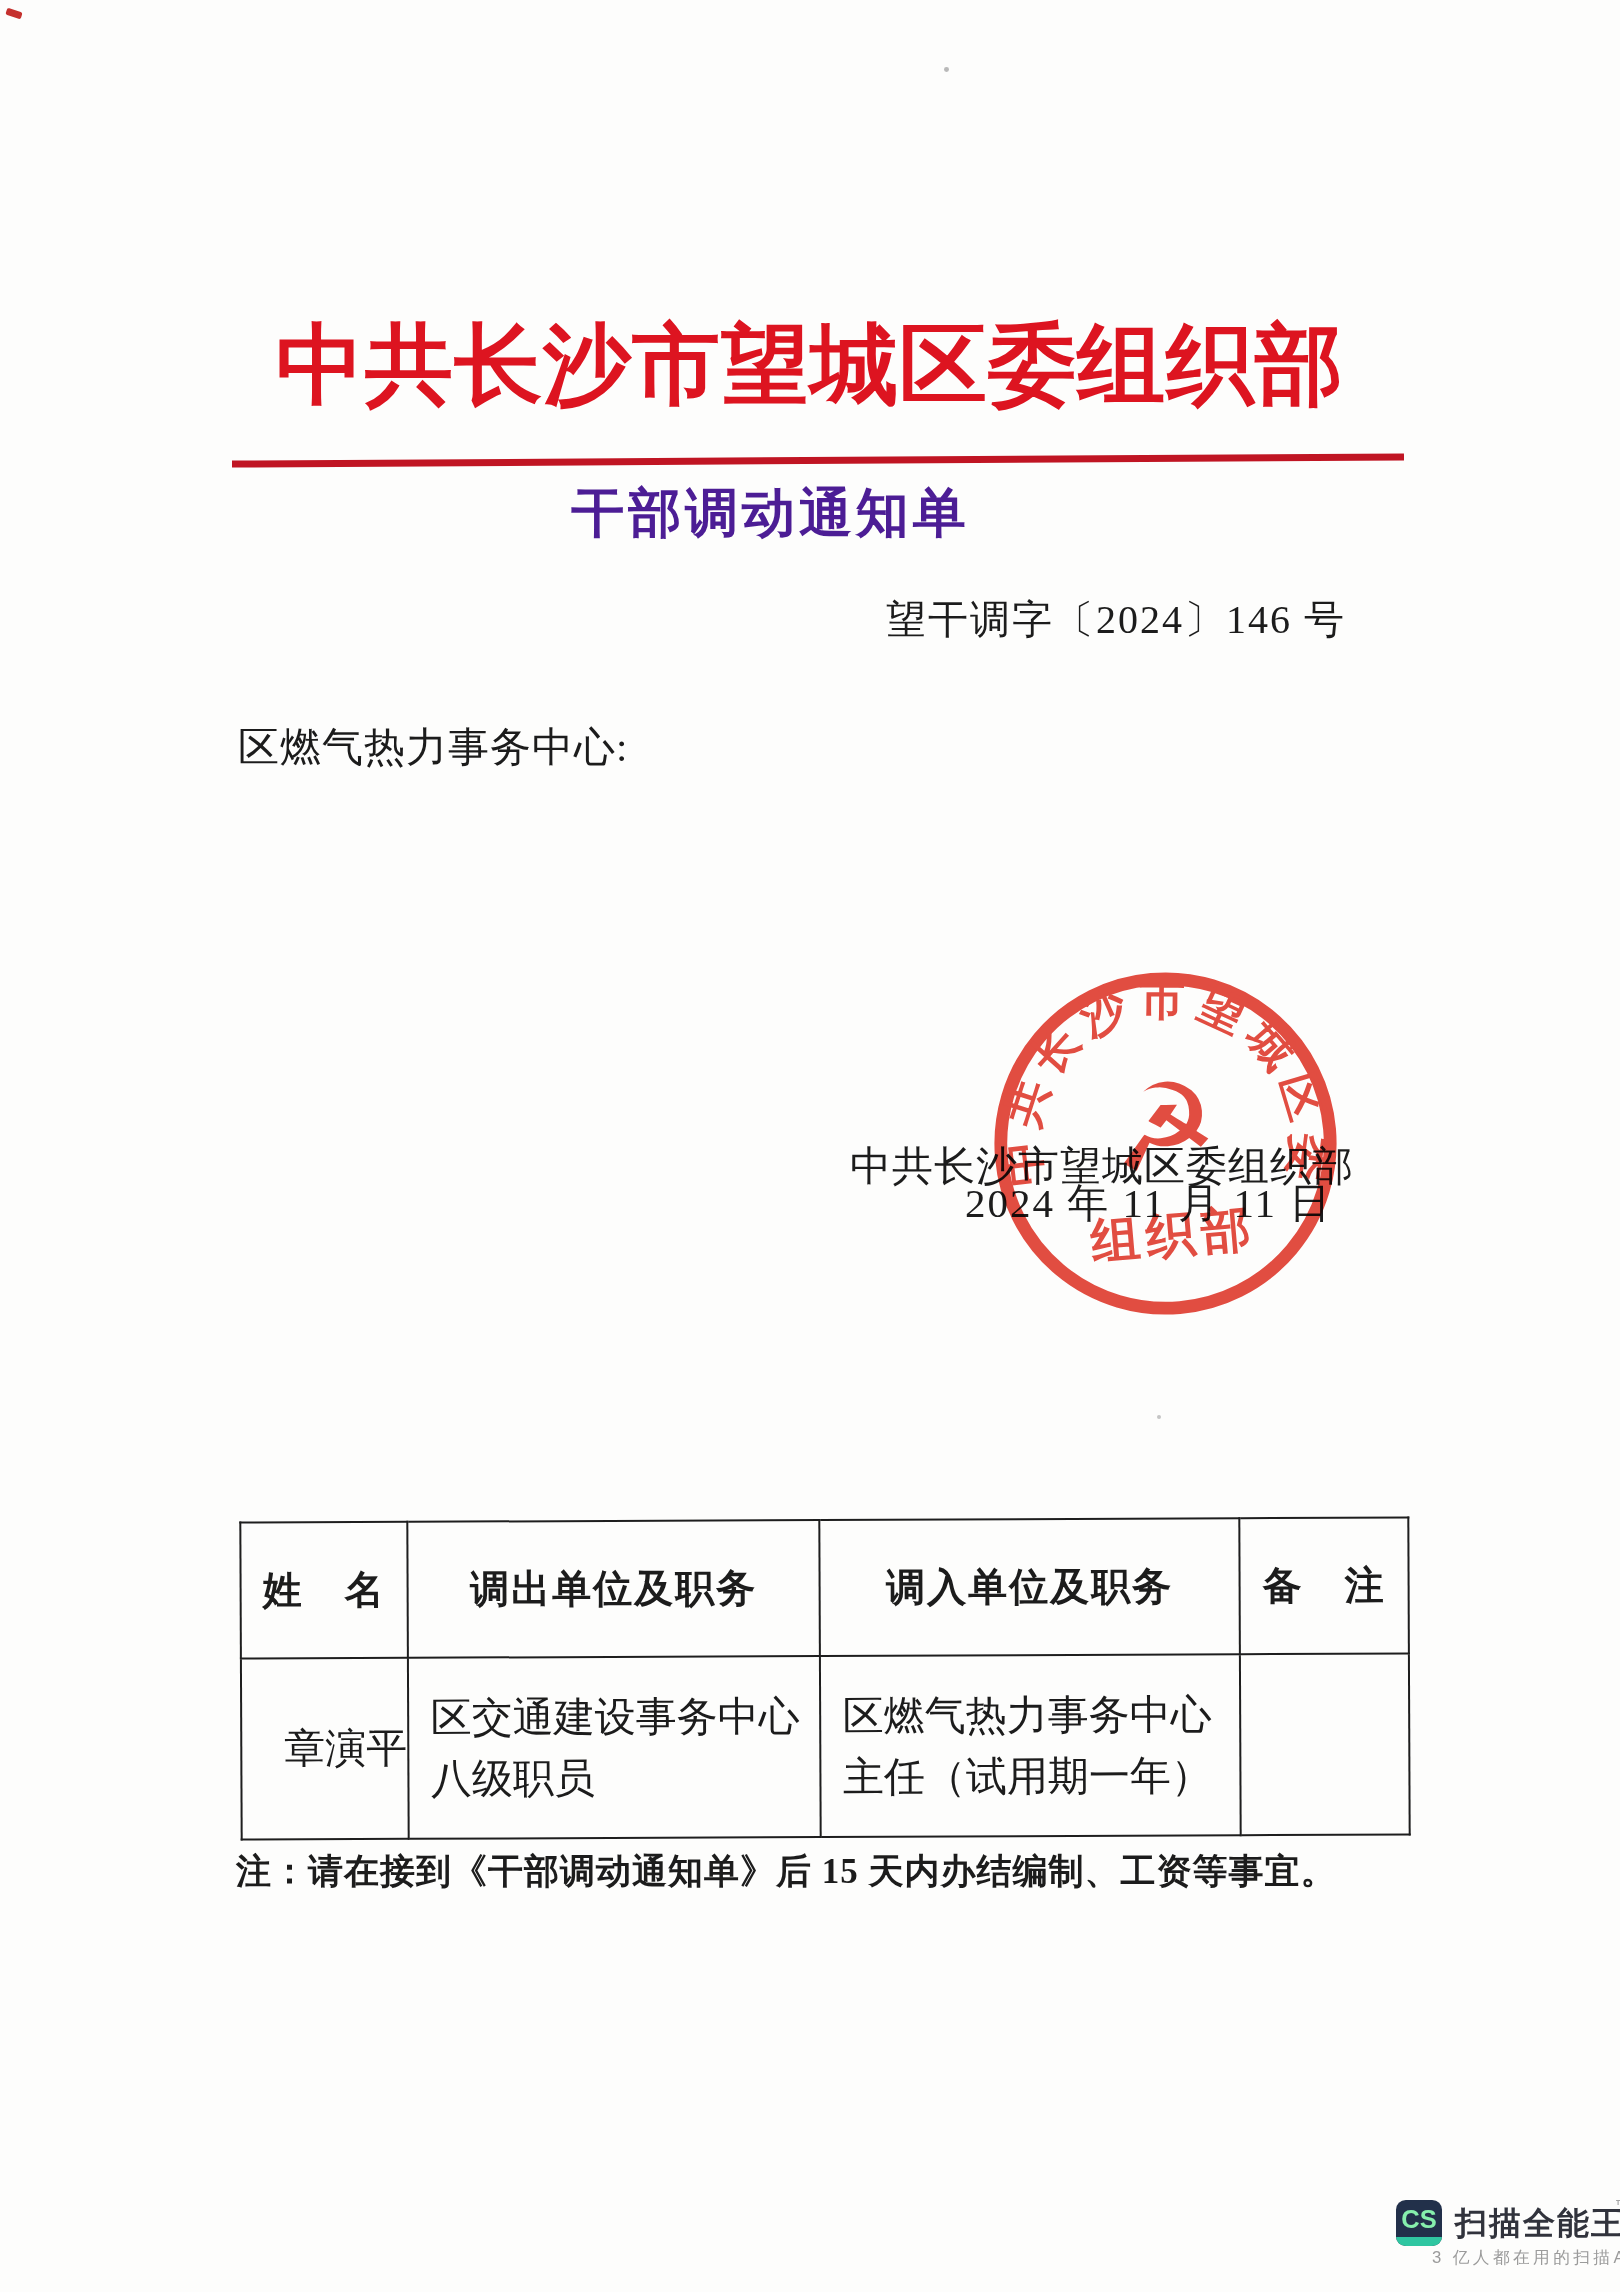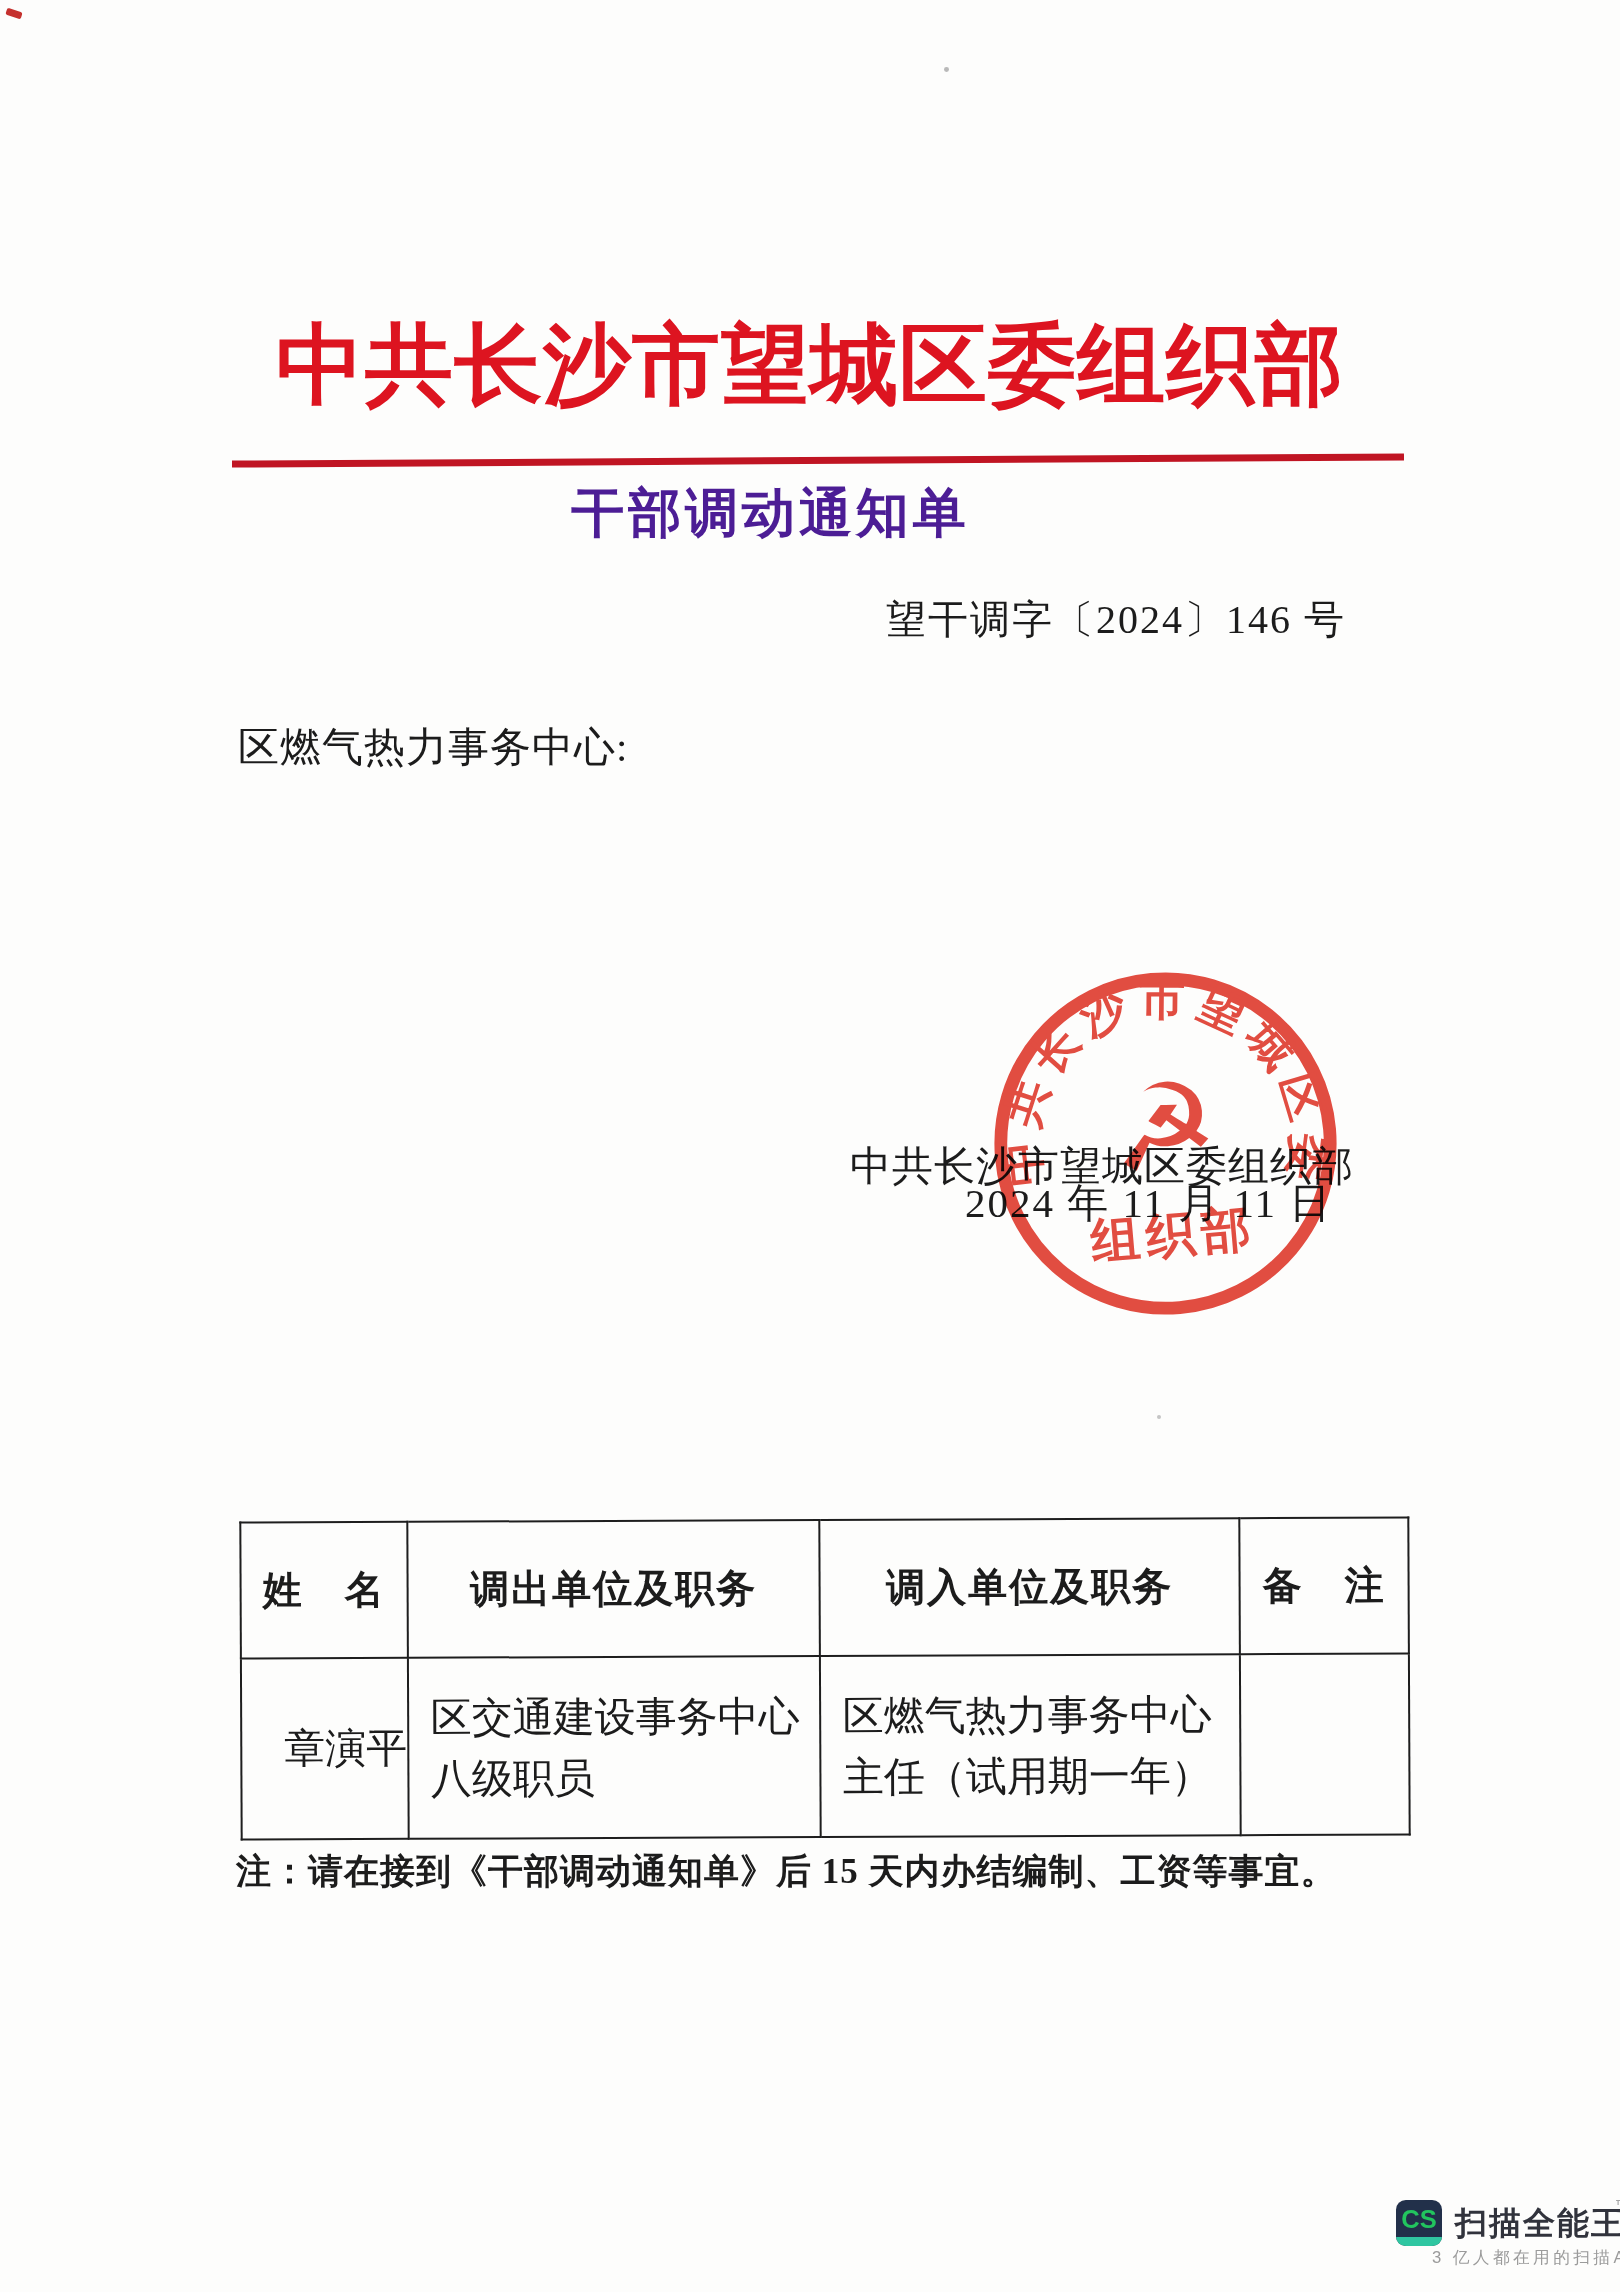--- a/index.html
+++ b/index.html
@@ -113,21 +113,21 @@
   
   .cs-logo{
     top:2200px;left:1396px;width:46px;height:46px;
     border-radius:9.8px;
     background:#22304a;
     overflow:hidden;
   }
   .cs-logo .cs-text{
     display:block;width:100%;height:37px;
     text-align:center;line-height:39px;
-    color:#22c55e;font-family:"Liberation Sans","DejaVu Sans",sans-serif;
+    color:#86efac;font-family:"Liberation Sans","DejaVu Sans",sans-serif;
     font-weight:bold;font-size:25.5px;letter-spacing:0px;
   }
   .cs-logo .cs-green{
     position:absolute;bottom:0;left:0;width:100%;height:8.8px;
     background:#2fc6a1;
   }
   .cs-app-name{
     top:2202px;left:1455px;
     font-family:"Liberation Sans","DejaVu Sans",sans-serif;
     font-size:32px;font-weight:bold;color:#31333c;

